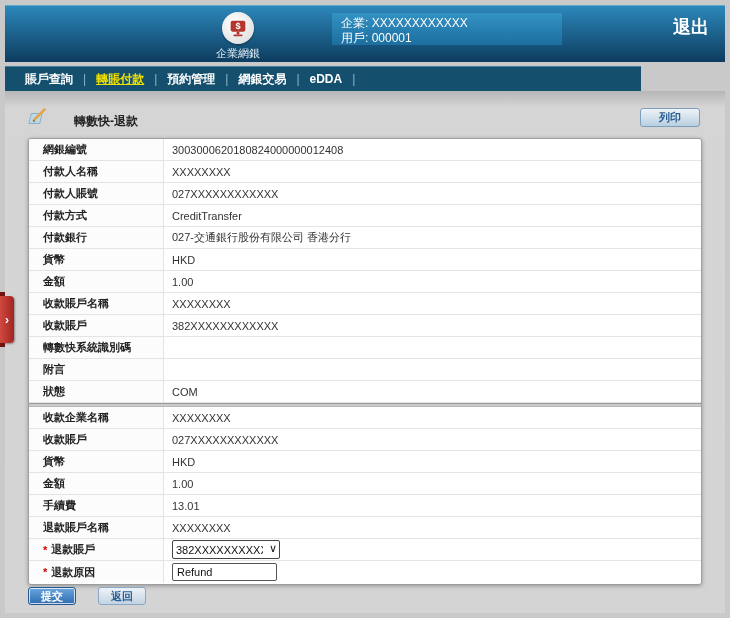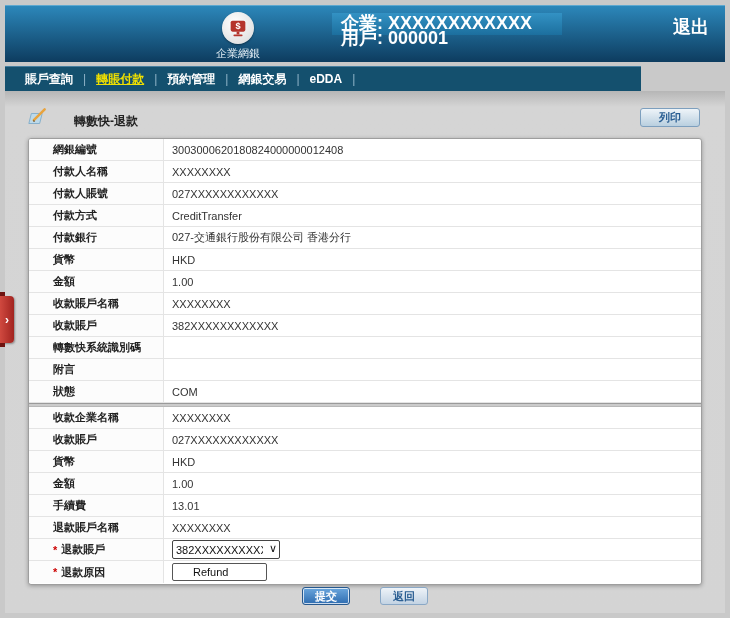--- a/index.html
+++ b/index.html
@@ -18,23 +18,23 @@
   }
   .logo-wrap { position:absolute; left:205px; top:6px; width:56px; text-align:center; }
   .logo-circle {
     width:32px; height:32px; border-radius:50%;
     background: radial-gradient(circle at 40% 35%, #ffffff, #d8d8d8);
     margin:0 auto 2px auto; display:flex; align-items:center; justify-content:center;
     box-shadow: 0 1px 2px rgba(0,0,0,.4);
   }
   .logo-label { color:#e8f2f8; font-size:11px; }
   .info-box {
-    position:absolute; left:327px; top:7px; width:230px; height:22px;
+    position:absolute; left:327px; top:7px; width:230px; height:32px;
     background: linear-gradient(#3392c4, #1c6f9e);
-    padding:3px 9px; color:#fff; font-size:18px; font-weight:bold; line-height:15px;
+    padding:3px 9px; color:#fff; font-size:12px; font-weight:normal; line-height:15px;
   }
   .logout { position:absolute; right:16px; top:9px; color:#fff; font-size:18px; font-weight:bold; cursor:pointer; }
   
   .nav {
     position:absolute; left:5px; top:66px; width:636px; height:25px;
     background: #14506e; border-top:1px solid #477fa0;
     display:flex; align-items:center; padding-left:20px;
     font-size:12px; font-weight:bold;
   }
   .nav-item { color:#ffffff; cursor:pointer; white-space:nowrap; }
@@ -72,44 +72,44 @@
   
   .panel {
     position:absolute; left:28px; top:138px; width:674px; height:447px;
     background:#fff; border:1px solid #9e9e9e; border-radius:3px;
     box-shadow: 0 1px 4px rgba(0,0,0,.3);
     overflow:hidden;
   }
   .form-row { display:flex; height:22px; border-bottom:1px solid #e4e4e4; font-size:11px; align-items:stretch; }
   .form-row:last-child { border-bottom:none; }
   .row-label {
-    flex:0 0 135px; width:135px; padding-left:24px;
+    flex:0 0 135px; width:135px; padding-left:14px;
     display:flex; align-items:center;
     font-weight:bold; color:#222;
     border-right:1px solid #e4e4e4; background:#fcfcfc;
   }
   .row-value { flex:1; display:flex; align-items:center; padding-left:8px; color:#333; }
   .req { color:#cc0000; margin-right:4px; font-weight:bold; }
   .section-sep { height:4px; background:#cbcbcb; border-top:1px solid #9a9a9a; border-bottom:1px solid #b8b8b8; }
   .select-wrap { position:relative; display:inline-block; }
   .select-wrap select {
     -webkit-appearance:none; -moz-appearance:none; appearance:none;
     width:108px; height:19px; border:1px solid #444; border-radius:2px;
     background:#fff; font-size:11px; padding:0 16px 0 3px; color:#111;
     font-family: inherit;
   }
   .sel-chevron { position:absolute; right:3px; top:2px; font-size:11px; color:#111; pointer-events:none; }
   .row-value input {
-    width:95px; height:18px; border:1px solid #555; border-radius:2px;
-    font-size:11px; padding:0 20px; color:#111; font-family: inherit;
+    width:105px; height:18px; border:1px solid #555; border-radius:2px;
+    font-size:11px; padding:0 4px; color:#111; font-family: inherit;
   }
   
   .buttons-bar {
     position:absolute; left:28px; top:587px; width:674px;
-    display:flex; justify-content:center; gap:30px;
+    display:flex; gap:22px;
   }
   .btn { height:18px; width:48px; border-radius:3px; font-size:11px; font-weight:bold; cursor:pointer; font-family:inherit; line-height:1; }
   .btn-submit {
     background: linear-gradient(#6aa6dd, #2e6cb0);
     border:1px solid #27598f; color:#fff;
     box-shadow: inset 0 0 0 1px rgba(255,255,255,.75);
   }
   .btn-back {
     background: linear-gradient(#eef3f8, #c3d3e3);
     border:1px solid #8aa8c6; color:#2b5f93;

